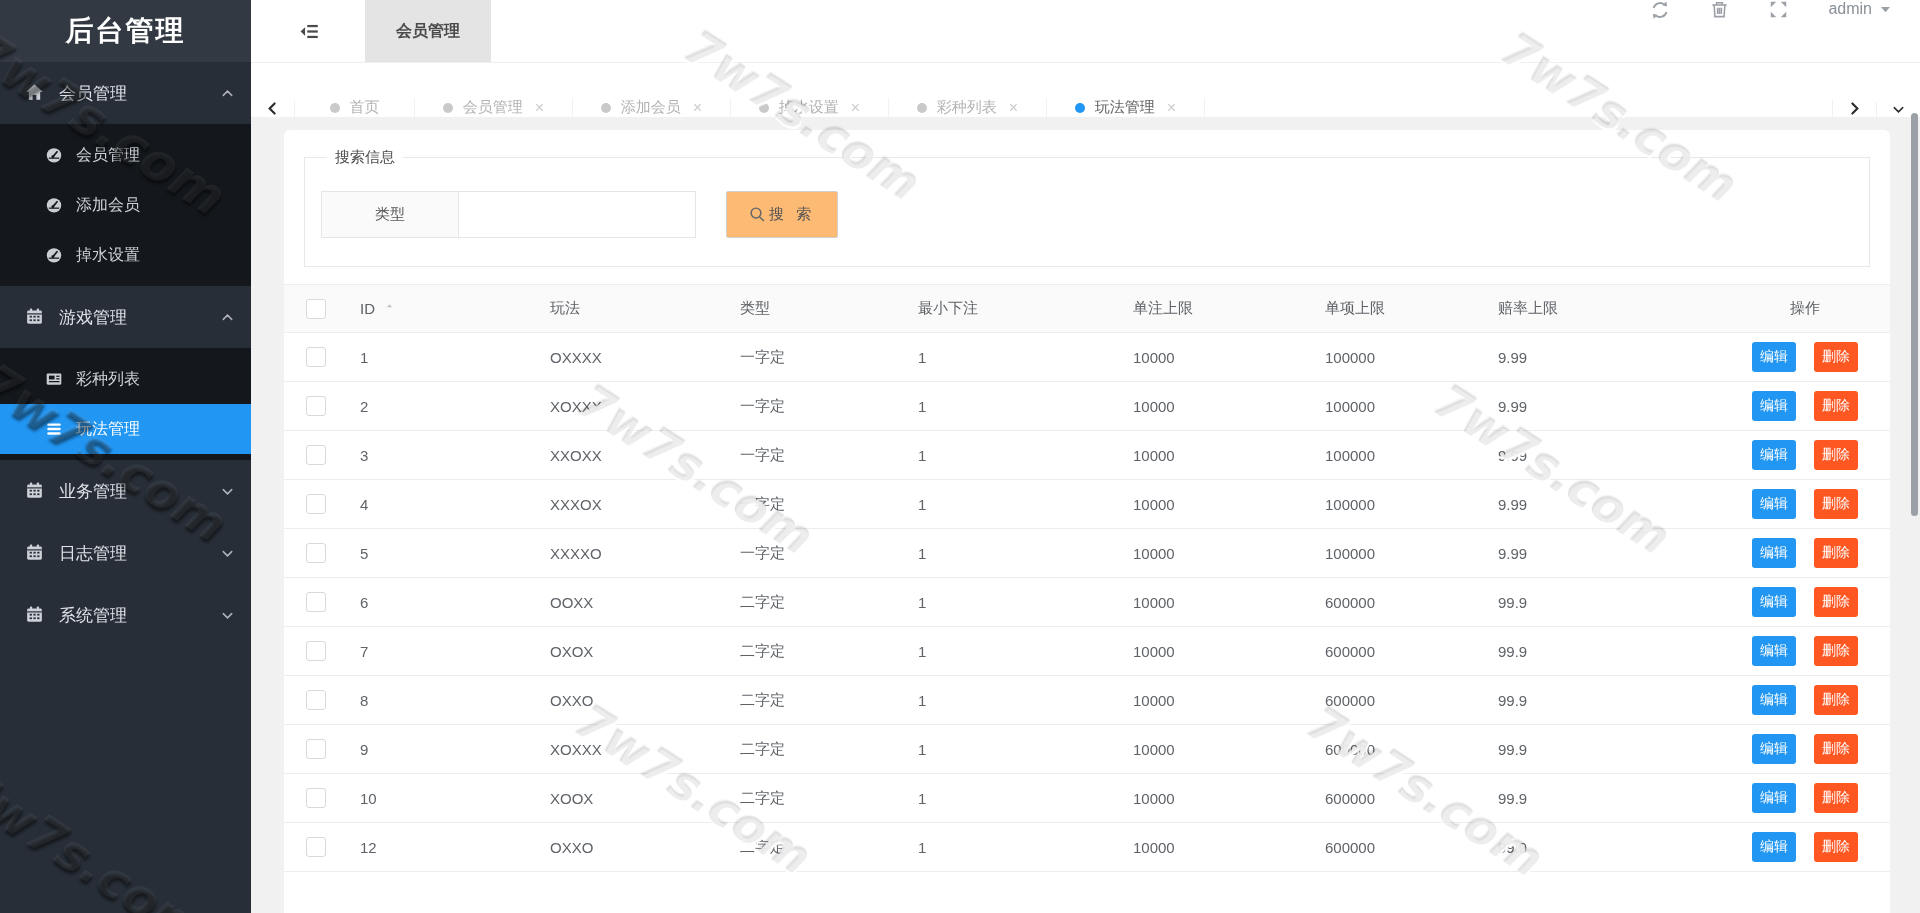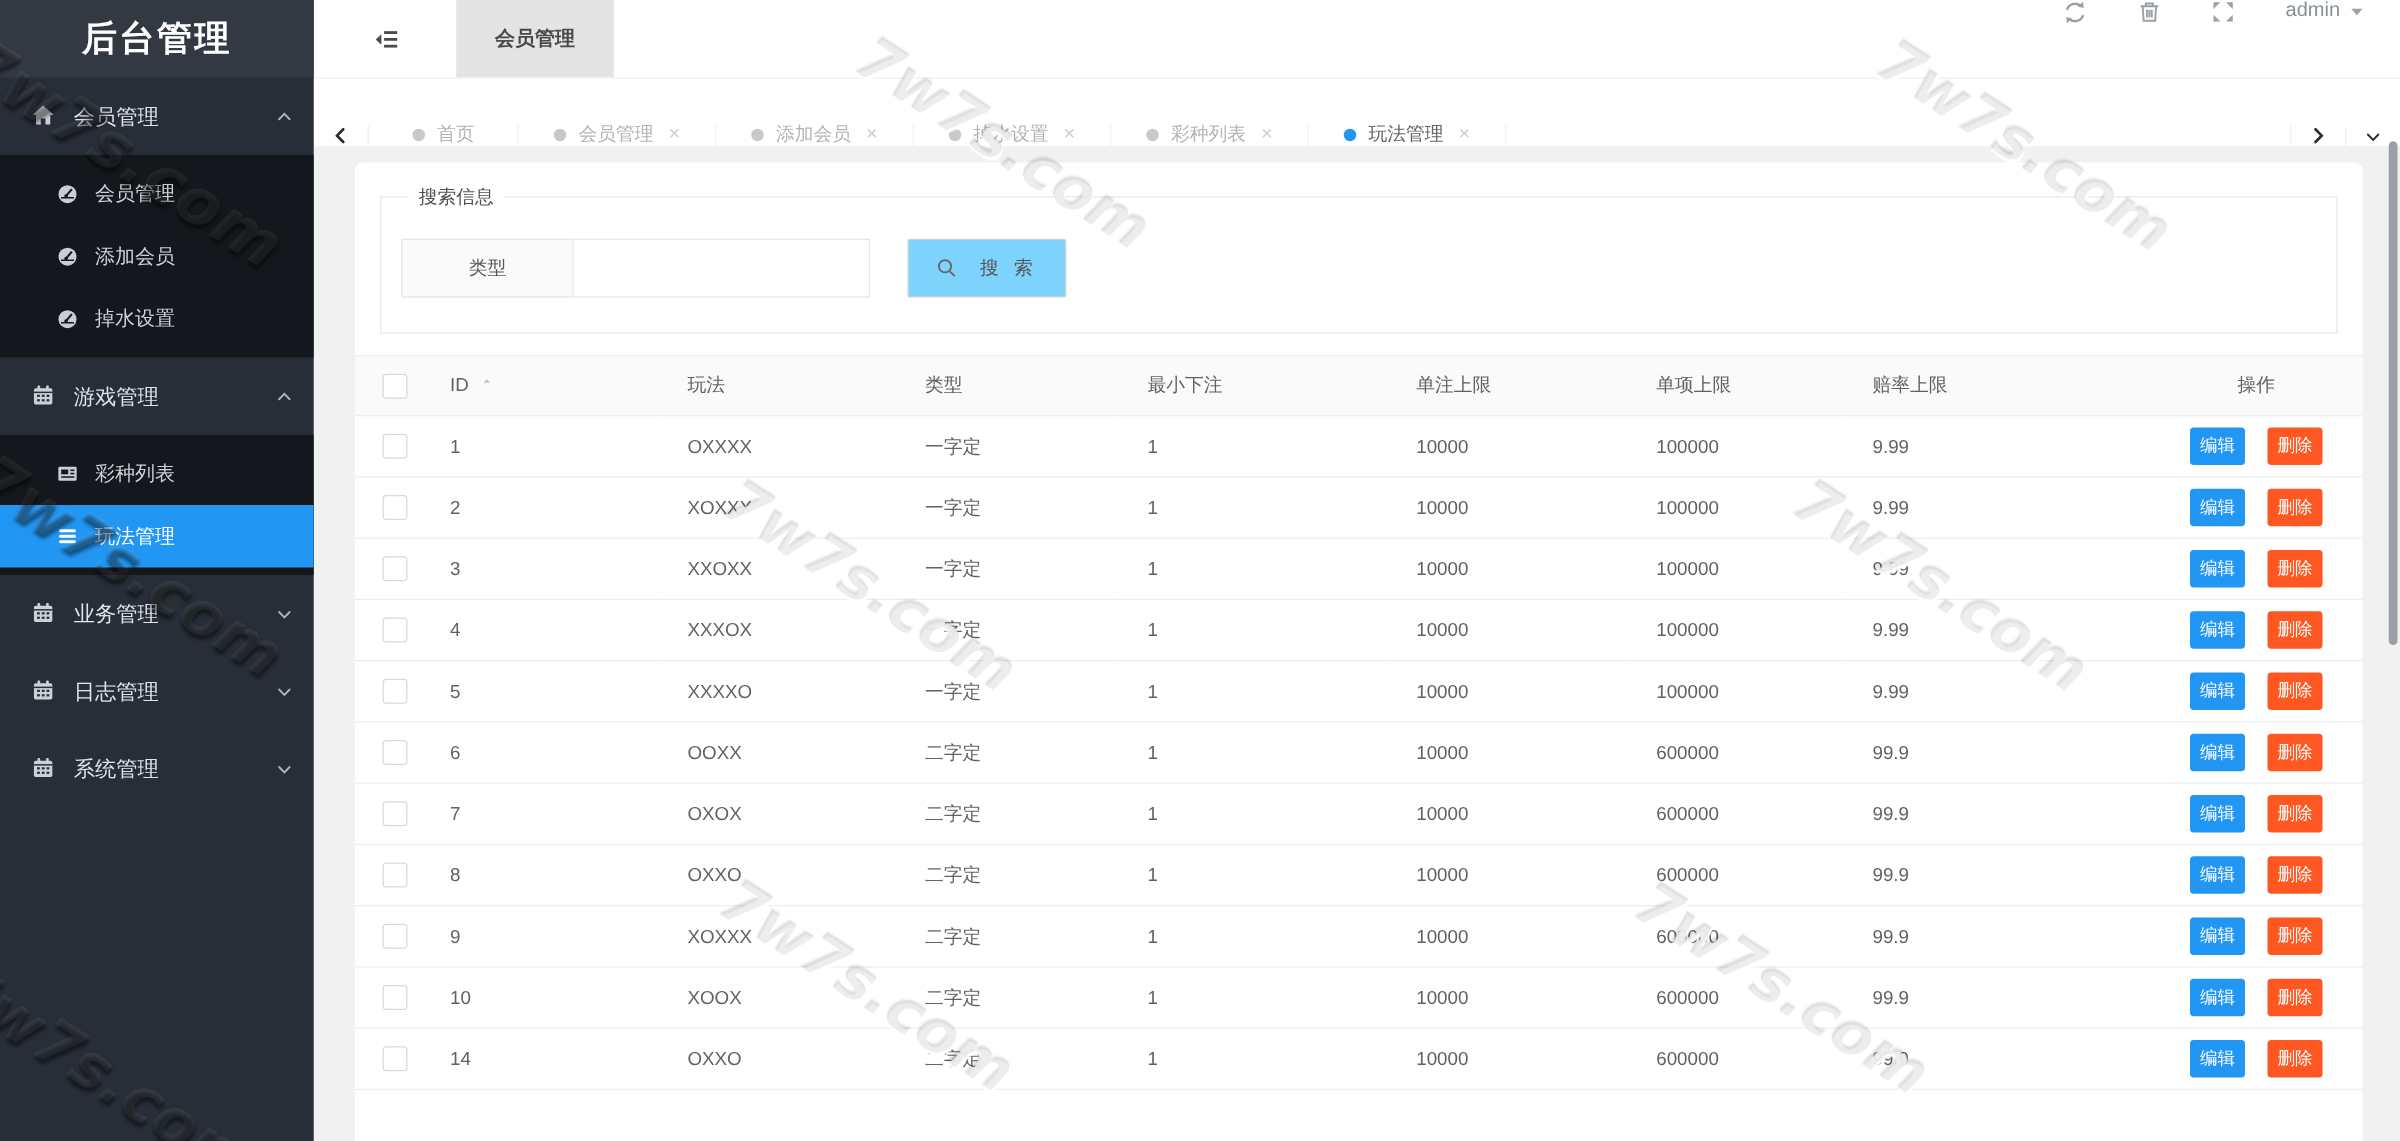--- a/index.html
+++ b/index.html
@@ -51,22 +51,22 @@
 
   
   .search-fs { border:1px solid #e8e8e8; margin:0 20px 17px; padding:24px 16px 28px; }
   .search-fs legend { padding:0 8px; margin-left:6px; color:#4f4f4f; font-size:15px; }
   .form-row { display:flex; align-items:center; }
   .input-group { display:flex; height:47px; width:375px; }
   .ig-label { width:138px; background:#fafafa; border:1px solid #e6e6e6; display:flex;
               align-items:center; justify-content:center; color:#595959; font-size:15px; }
   .ig-input { flex:1; border:1px solid #e6e6e6; border-left:none; font-size:15px; padding:0 12px;
               outline:none; color:#333; background:#fff; font-family:inherit; }
-  .search-btn { margin-left:30px; height:47px; padding:0 22px; background:#7dd3fc; border:1px solid #cfcfcf;
-                border-radius:2px; font-size:15px; color:#555; display:flex; align-items:center; gap:18px;
+  .search-btn { margin-left:30px; height:47px; padding:0 22px; background:#fdba74; border:1px solid #cfcfcf;
+                border-radius:2px; font-size:15px; color:#555; display:flex; align-items:center; gap:3px;
                 cursor:pointer; font-family:inherit; letter-spacing:4px; }
   .search-btn .ic { display:inline-flex; color:#666; letter-spacing:0; }
 
   
   table.grid { width:100%; border-collapse:collapse; table-layout:fixed; font-size:15px; color:#5f6368; }
   .grid thead th { height:48px; background:#fafafa; border-top:1px solid #ebeef2; border-bottom:1px solid #ebeef2;
                    font-weight:normal; text-align:left; padding-left:24px; color:#5d6166; }
   .grid tbody td { height:49px; border-bottom:1px solid #ebeef1; padding-left:24px; }
   .grid th.cb-col, .grid td.cb-col { padding-left:22px; }
   .grid th.op-col, .grid td.op-col { text-align:center; padding-left:0; }
@@ -550,21 +550,21 @@
                 <td>XOOX</td>
                 <td>二字定</td>
                 <td>1</td>
                 <td>10000</td>
                 <td>600000</td>
                 <td>99.9</td>
                 <td class="op-col"><button class="btn-mini btn-edit">编辑</button><button class="btn-mini btn-del">删除</button></td>
               </tr>
               <tr>
                 <td class="cb-col"><span class="cb"></span></td>
-                <td>14</td>
+                <td>12</td>
                 <td>OXXO</td>
                 <td>二字定</td>
                 <td>1</td>
                 <td>10000</td>
                 <td>600000</td>
                 <td>99.9</td>
                 <td class="op-col"><button class="btn-mini btn-edit">编辑</button><button class="btn-mini btn-del">删除</button></td>
               </tr>
             </tbody>
         </table>

